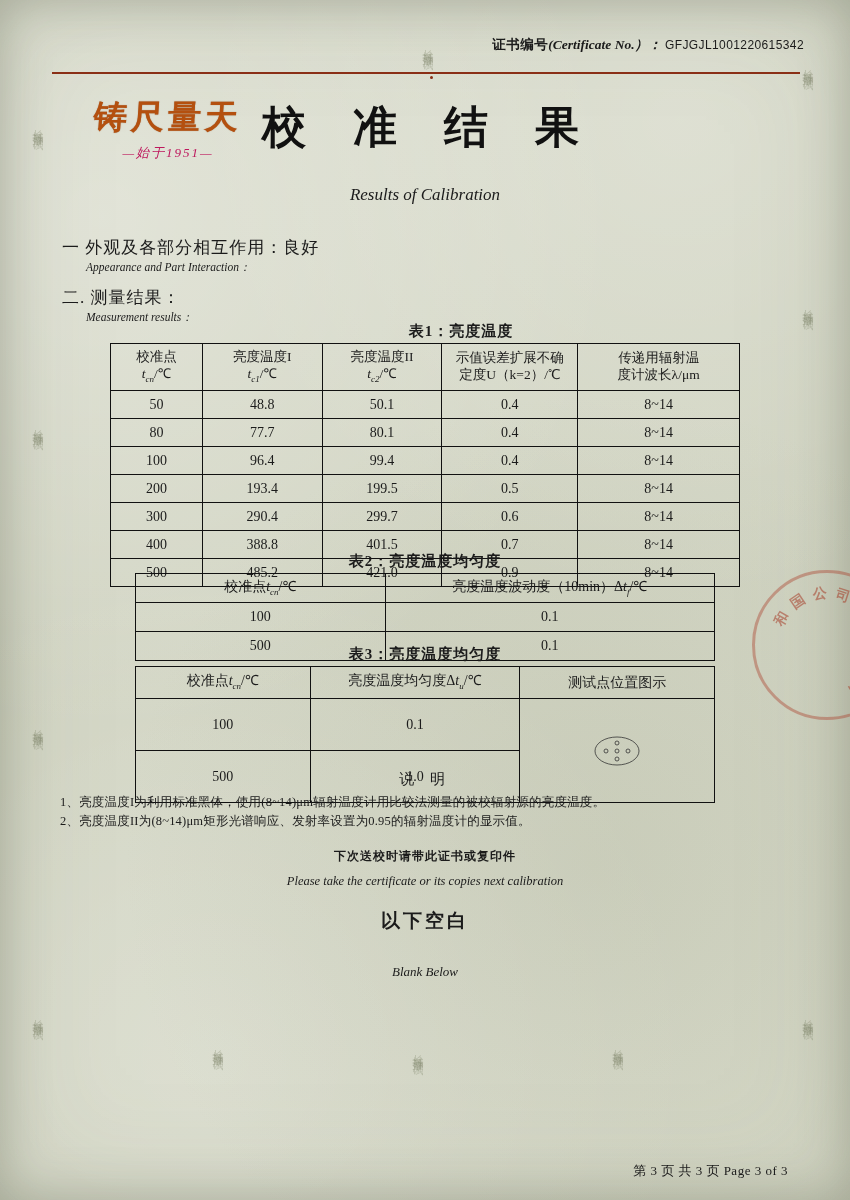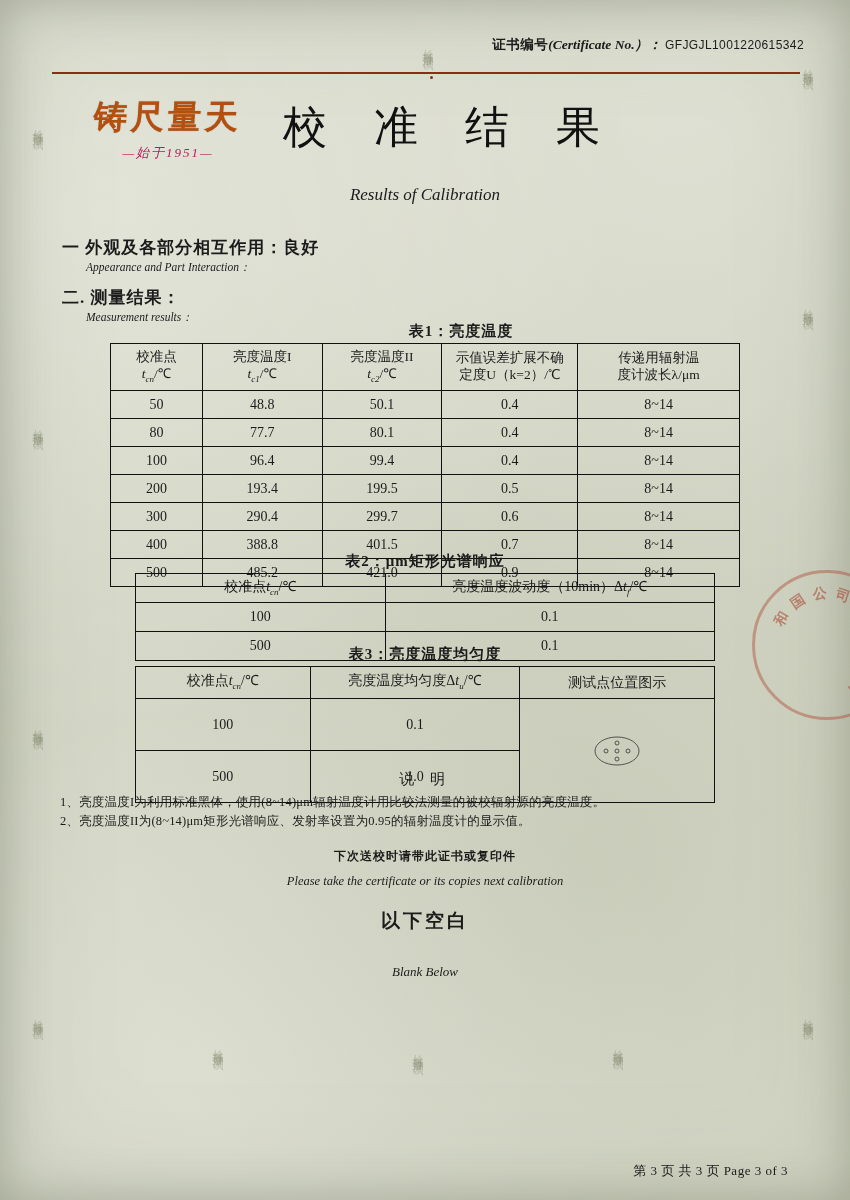--- a/index.html
+++ b/index.html
@@ -110,45 +110,43 @@
     color: #be185d;
     letter-spacing: 2px;
     font-style: italic;
   }
 
   .title-cn {
     position: absolute;
     top: 98px;
     left: 262px;
     font-size: 44px;
-    font-weight: normal;
+    font-weight: bold;
     letter-spacing: 18px;
     color: #111;
-    margin-left: 21px;
   }
   .title-en {
     position: absolute;
     top: 185px;
     left: 0;
     width: 850px;
     text-align: center;
     font-style: italic;
     font-size: 17px;
     color: #1b1b1b;
   }
 
   
   .sec {
     position: absolute;
     left: 62px;
   }
   .sec .cn {
     font-size: 17px;
     letter-spacing: 1px;
-    font-weight: bold;
   }
   .sec .en {
     font-style: italic;
     font-size: 11.5px;
     margin-left: 24px;
     margin-top: 1px;
   }
   .sec1 { top: 236px; }
   .sec2 { top: 286px; }
 
@@ -435,21 +433,21 @@
             <td>485.2</td>
             <td>421.0</td>
             <td>0.9</td>
             <td>8~14</td>
           </tr>
         </tbody>
     </table>
   </div>
 
   <div class="t2wrap">
-    <div class="tbl-cap">表2：μm矩形光谱响应</div>
+    <div class="tbl-cap">表2：亮度温度均匀度</div>
     <table class="cal t2">
       <colgroup>
           <col class="a">
           <col class="b">
         </colgroup>
       <thead>
         <tr>
           <td><span>校准点</span><span class="it">t</span><span class="sub">cn</span><span>/℃</span></td>
           <td><span>亮度温度波动度（10min）Δ</span><span class="it">t</span><span class="sub">f</span><span>/℃</span></td>
         </tr>

